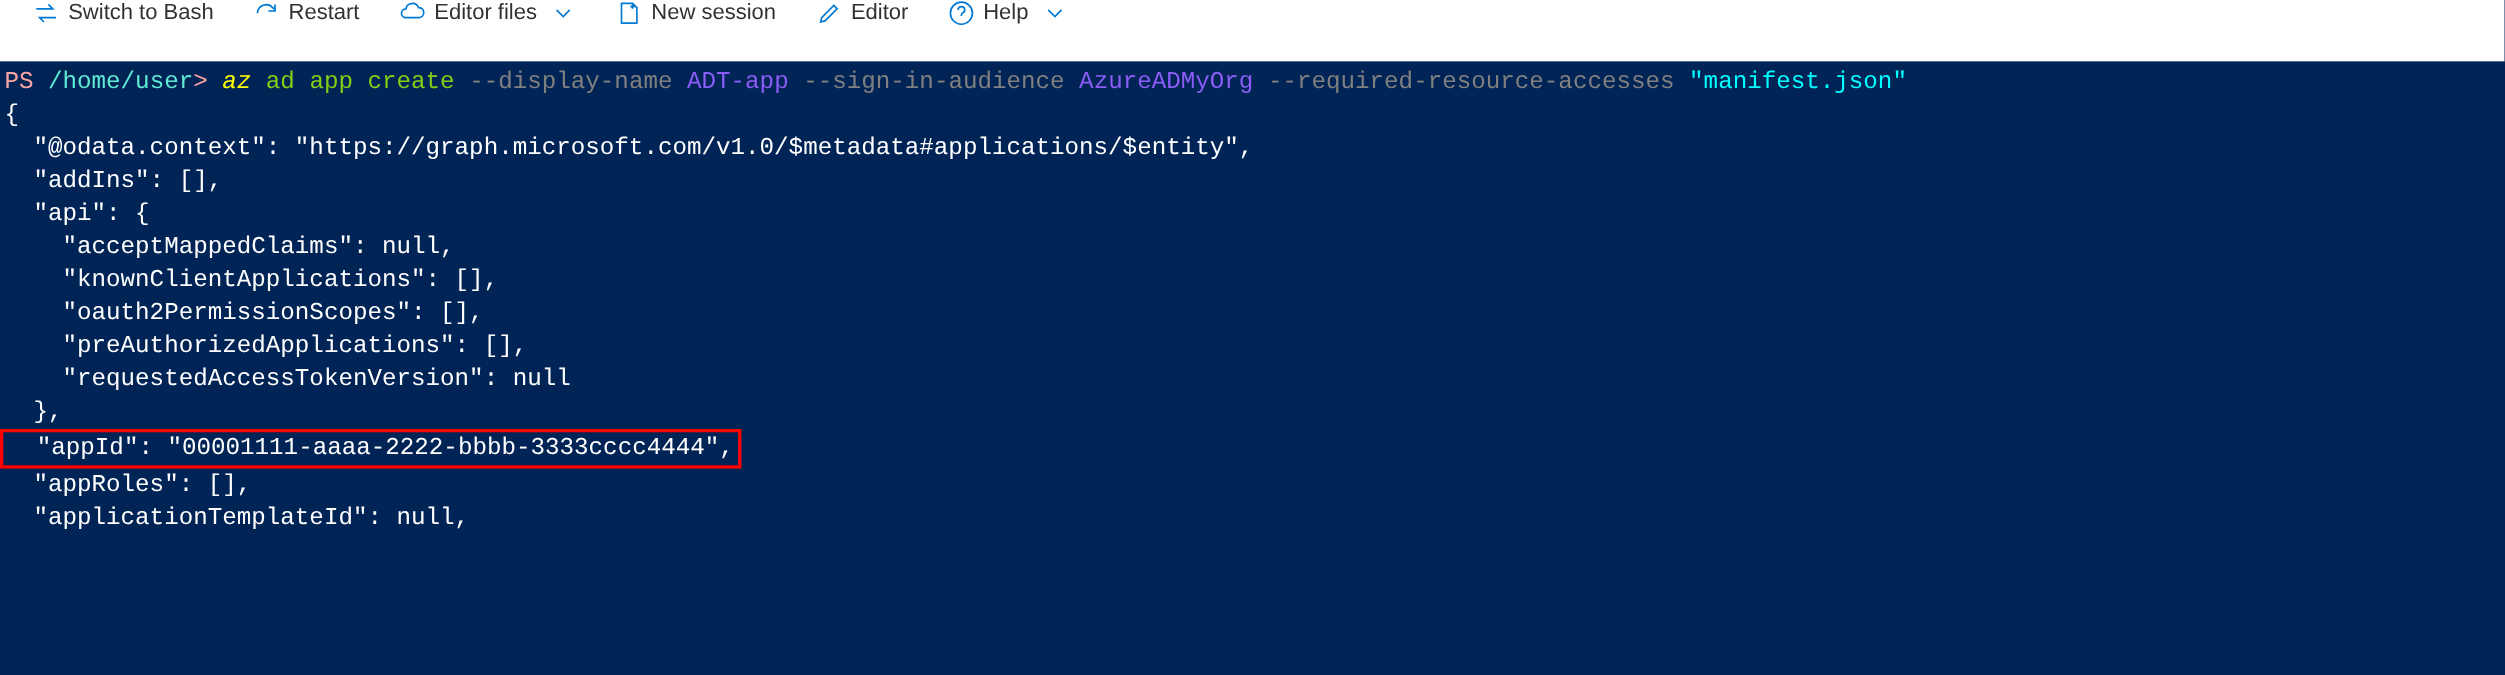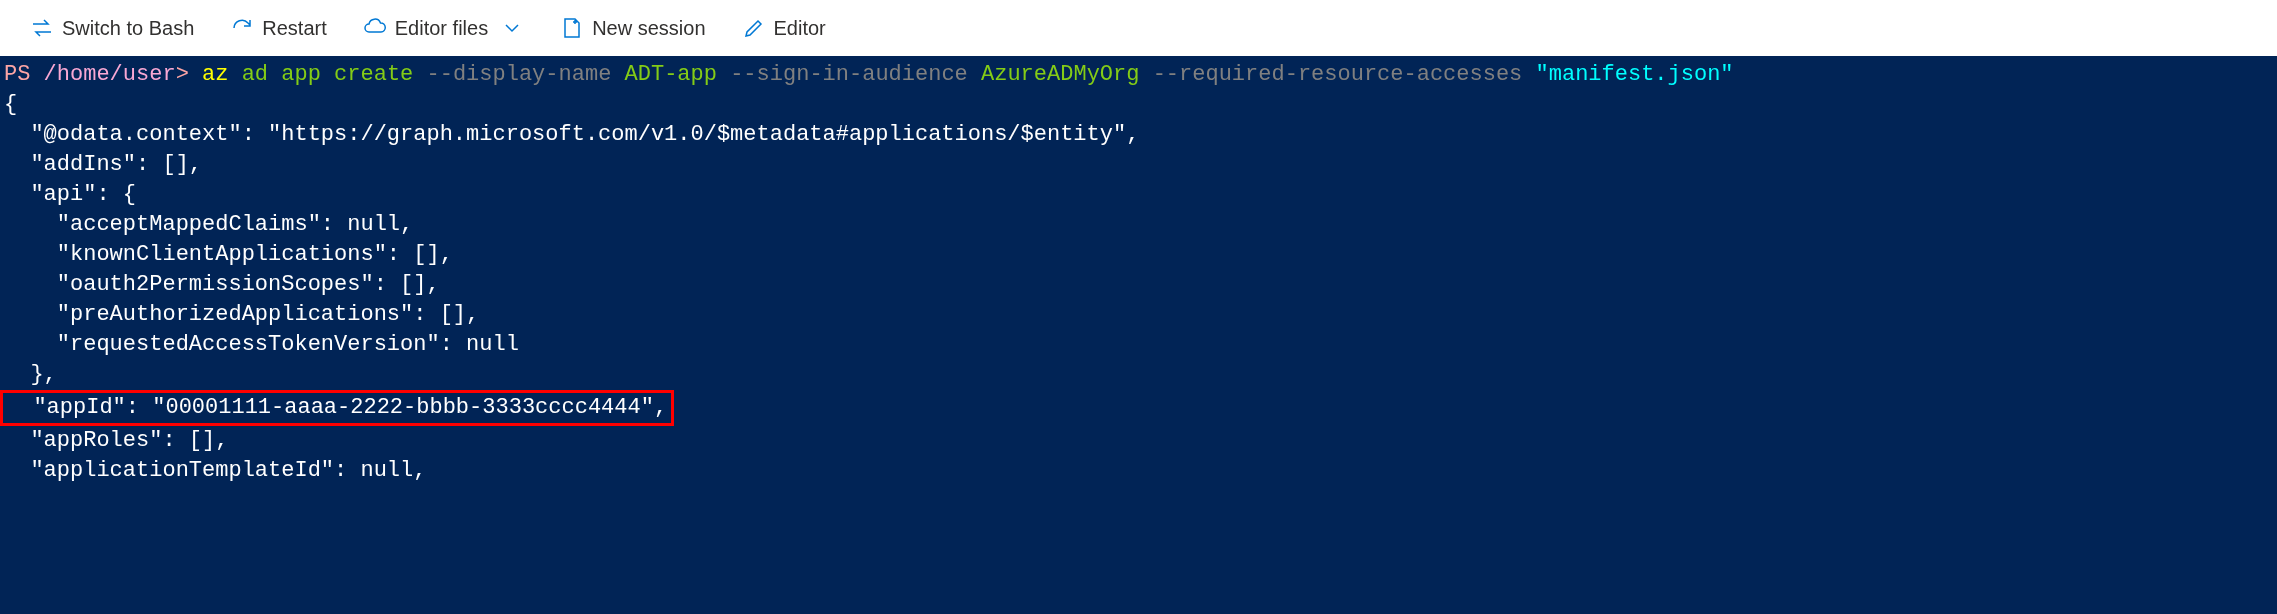--- a/index.html
+++ b/index.html
@@ -22,21 +22,21 @@
       display: flex;
       align-items: center;
       padding: 0 12px;
       gap: 0;
       font-size: 20px;
       color: #323130;
     }
 
     .toolbar-item {
       display: flex;
-      align-items: center;
+      align-items: flex-start;
       gap: 8px;
       padding: 0 18px;
       height: 100%;
       cursor: pointer;
     }
 
     .toolbar-icon {
       display: flex;
       align-items: center;
       justify-content: center;
@@ -58,25 +58,25 @@
       background: #012456;
       color: #ffffff;
       font-family: "Consolas", "Courier New", monospace;
       font-size: 22px;
       line-height: 30px;
       padding: 4px 4px;
       white-space: pre;
     }
 
     .prompt-ps { color: #fca5a5; }
-    .prompt-path { color: #f9a8d4; margin-top: 24px; }
-    .cmd-az { color: #ffff00; }
+    .prompt-path { color: #5eead4; margin-top: 24px; }
+    .cmd-az { color: #ffff00; font-style: italic; }
     .cmd-sub { color: #84cc16; }
     .cmd-param { color: #808080; }
-    .cmd-value { color: #84cc16; }
+    .cmd-value { color: #8b5cf6; }
     .cmd-string { color: #00ffff; }
 
     .highlight-box {
       border: 3px solid #ff0000;
       display: inline-block;
       padding: 0 4px;
       margin-left: -4px;
     }
 
     .output-line {
@@ -132,20 +132,34 @@
     <span class="toolbar-icon">
       <svg viewBox="0 0 24 24">
           <path d="M4 20l4-1 11-11-3-3L5 16l-1 4z"></path>
         </svg>
     </span>
     <span>Editor</span>
   </div>
 
 
 
+  <div class="toolbar-item">
+    <span class="toolbar-icon">
+      <svg viewBox="0 0 24 24">
+          <circle cx="12" cy="12" r="10"></circle>
+          <path d="M9 9a3 3 0 1 1 4 2.83c-.6.34-1 .97-1 1.67v1M12 18h.01"></path>
+        </svg>
+    </span>
+    <span>Help</span>
+    <span class="toolbar-icon chevron">
+      <svg viewBox="0 0 24 24">
+          <path d="M6 9l6 6 6-6"></path>
+        </svg>
+    </span>
+  </div>
 </div>
 
 <div class="terminal"><span class="prompt-ps">PS </span><span class="prompt-path">/home/user</span><span class="prompt-ps">&gt; </span><span class="cmd-az">az</span><span class="cmd-sub"> ad app create </span><span class="cmd-param">--display-name</span><span class="cmd-value"> ADT-app </span><span class="cmd-param">--sign-in-audience</span><span class="cmd-value"> AzureADMyOrg </span><span class="cmd-param">--required-resource-accesses</span><span class="cmd-string"> "manifest.json"</span>
 <span class="output-line">{</span>
 <span class="output-line">  "@odata.context": "https://graph.microsoft.com/v1.0/$metadata#applications/$entity",</span>
 <span class="output-line">  "addIns": [],</span>
 <span class="output-line">  "api": {</span>
 <span class="output-line">    "acceptMappedClaims": null,</span>
 <span class="output-line">    "knownClientApplications": [],</span>
 <span class="output-line">    "oauth2PermissionScopes": [],</span>

